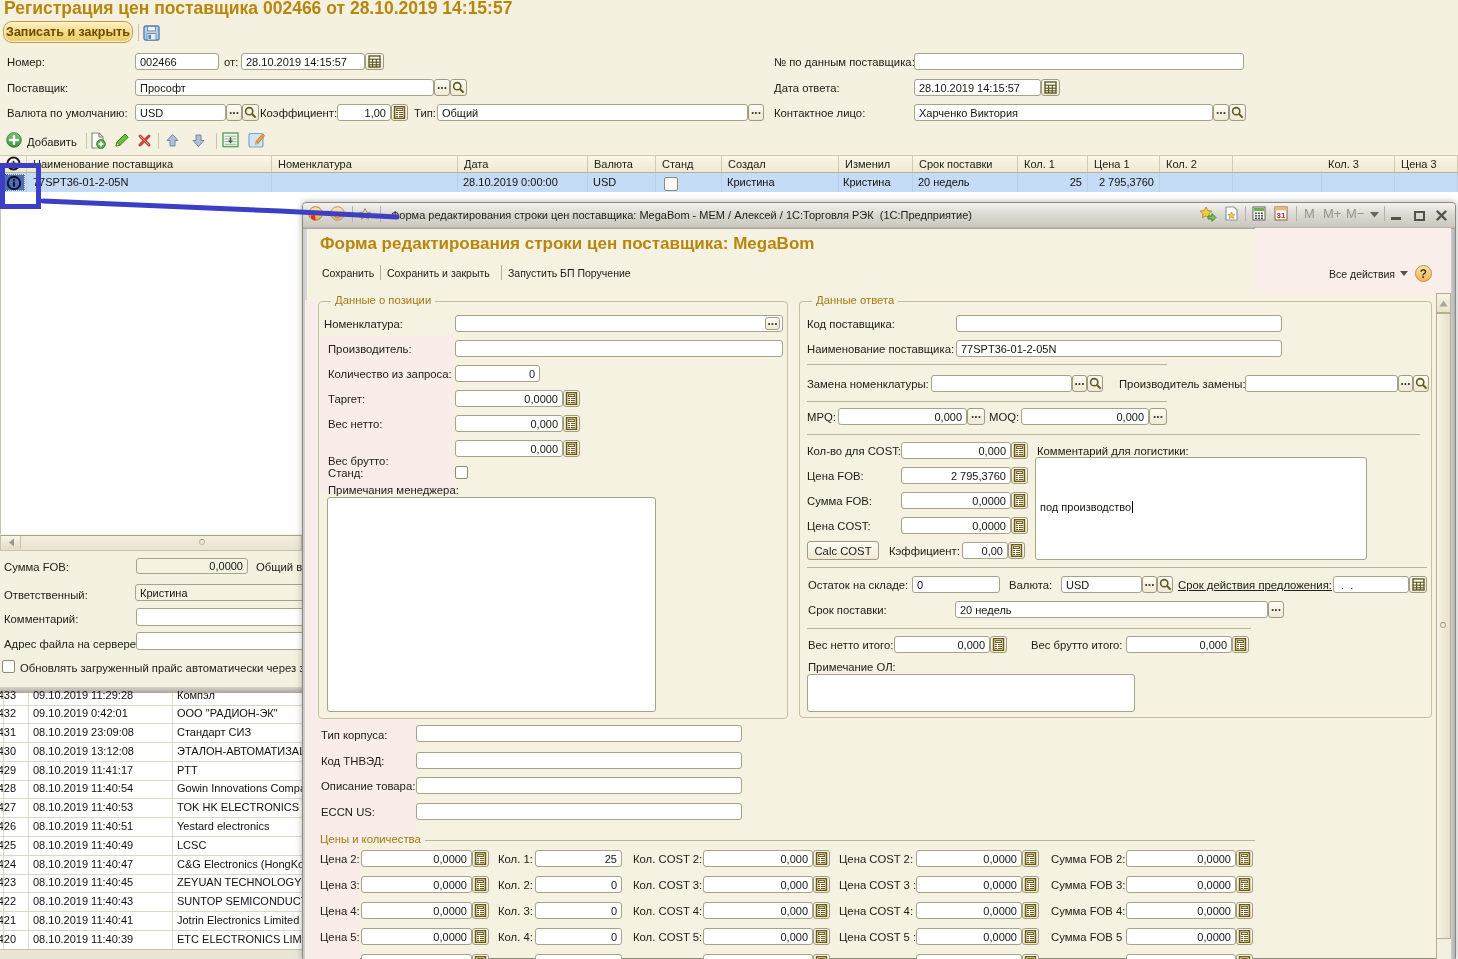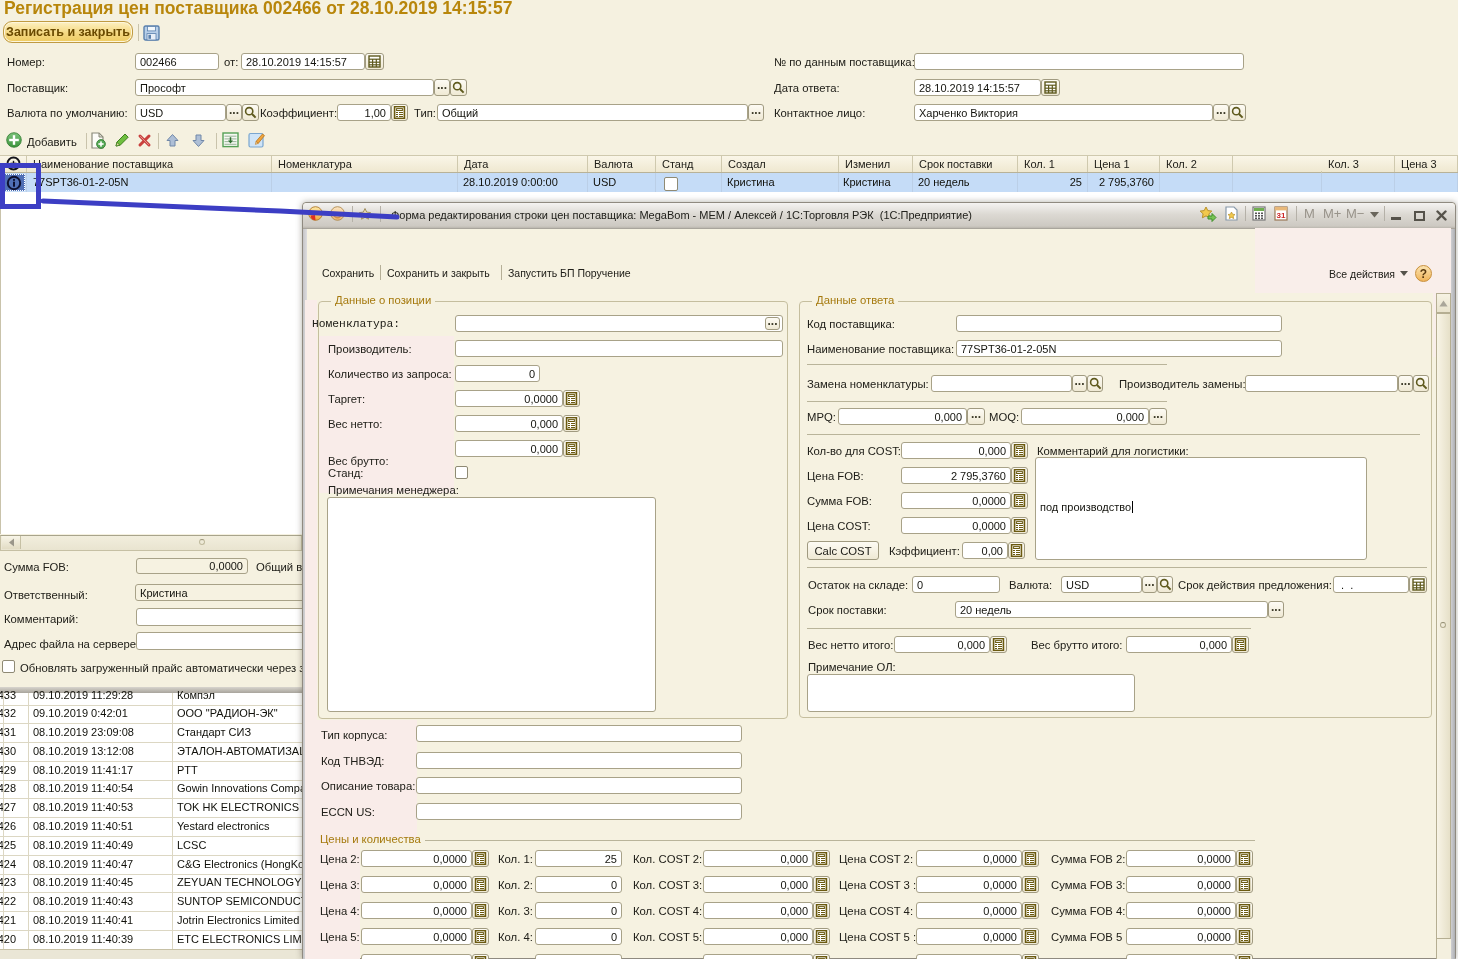--- a/index.html
+++ b/index.html
@@ -422,35 +422,36 @@
           <line x1="9.5" y1="1.5" x2="1.5" y2="9.5"></line>
         </g>
       </svg>
     </div>
 <div class="ab" style="left:305px;top:300px;width:12px;height:570px;background:#f9ece9"></div>
 <div class="ab" style="left:318px;top:336px;width:136px;height:157px;background:#f9ece9"></div>
 <div class="ab" style="left:1255px;top:228px;width:196px;height:65px;background:#f9eeea"></div>
 <div class="ab" style="left:1433px;top:293px;width:4px;height:64px;background:#f9eeea"></div>
 <div class="ab" style="left:305px;top:720px;width:112px;height:118px;background:#f9ece9"></div>
 <div class="ab" style="left:305px;top:838px;width:55px;height:121px;background:#f9ece9"></div>
+<div class="ab" style="left:320px;top:234px;font-size:17px;font-weight:bold;color:#b8860b;white-space:nowrap">Форма редактирования строки цен поставщика: MegaBom</div>
 <div class="lb" style="left:322px;top:266px;font-size:10.5px">Сохранить</div>
 <div class="ab" style="left:380px;top:265px;width:1px;height:15px;background:#b5af97"></div>
 <div class="lb" style="left:387px;top:266px;font-size:10.5px">Сохранить и закрыть</div>
 <div class="ab" style="left:501px;top:265px;width:1px;height:15px;background:#b5af97"></div>
 <div class="lb" style="left:508px;top:266px;font-size:10.5px">Запустить БП Поручение</div>
 <div class="lb" style="left:1329px;top:267px;font-size:10.5px">Все действия</div>
 <div class="ab" style="left:1400px;top:271px">
       <svg width="8" height="5" viewBox="0 0 8 5">
         <path d="M0 0h8L4 5z" fill="#55524a"></path>
       </svg>
     </div>
 <div class="ab" style="left:1415px;top:265px;width:17px;height:17px;border-radius:50%;background:linear-gradient(#fbe3b0,#f0b45a);border:1px solid #c88f3a;box-sizing:border-box;display:flex;align-items:center;justify-content:center;font-size:12px;font-weight:bold;color:#5a3a10">?</div>
 <div class="gb" style="left:318px;top:301px;width:470px;height:418px"></div>
 <div class="gbl" style="left:331px;top:294px">Данные о позиции</div>
-<div class="lb" style="left:312px;top:317px;font-family:Liberation Mono, monospace;">Номенклатура:</div>
+<div class="lb" style="left:324px;top:317px;">Номенклатура:</div>
 <div class="fld " style="left:455px;top:315px;width:328px;height:17px;"></div>
 <div class="sbtn" style="left:765px;top:317px;width:15px;height:13px">
       <span class="dotsy">...</span>
     </div>
 <div class="lb" style="left:328px;top:342px;">Производитель:</div>
 <div class="fld " style="left:455px;top:340px;width:328px;height:17px;"></div>
 <div class="lb" style="left:328px;top:367px;">Количество из запроса:</div>
 <div class="fld num " style="left:455px;top:365px;width:85px;height:17px;">0</div>
 <div class="lb" style="left:328px;top:392px;">Таргет:</div>
 <div class="fld num " style="left:455px;top:390px;width:108px;height:17px;">0,0000</div>
@@ -660,21 +661,21 @@
 <div class="fld " style="left:1061px;top:576px;width:81px;height:17px;">USD</div>
 <div class="sbtn" style="left:1142px;top:576px;width:15px;height:17px;">
       <span class="dotsy">...</span>
     </div>
 <div class="sbtn" style="left:1157px;top:576px;width:16px;height:17px;">
       <svg width="13" height="13" viewBox="0 0 13 13">
         <circle cx="5.2" cy="5.2" r="3.6" fill="none" stroke="#5f5a1e" stroke-width="1.6"></circle>
         <line x1="8" y1="8" x2="11.6" y2="11.6" stroke="#5f5a1e" stroke-width="2"></line>
       </svg>
     </div>
-<div class="lb" style="left:1178px;top:578px;">Срок действия предложения:</div>
+<div class="lb" style="left:1178px;top:578px;text-decoration:underline;">Срок действия предложения:</div>
 <div class="fld " style="left:1333px;top:576px;width:76px;height:17px;">&nbsp;.&nbsp; .</div>
 <div class="sbtn" style="left:1409px;top:576px;width:18px;height:17px;">
       <svg width="13" height="13" viewBox="0 0 13 13">
         <rect x="1" y="1" width="11" height="11" fill="#fff" stroke="#5f5a1e" stroke-width="1.4"></rect>
         <line x1="1" y1="4.2" x2="12" y2="4.2" stroke="#5f5a1e" stroke-width="1.2"></line>
         <line x1="4.6" y1="4" x2="4.6" y2="12" stroke="#5f5a1e" stroke-width="1.2"></line>
         <line x1="8.3" y1="4" x2="8.3" y2="12" stroke="#5f5a1e" stroke-width="1.2"></line>
         <line x1="1" y1="7.2" x2="12" y2="7.2" stroke="#5f5a1e" stroke-width="1.2"></line>
         <line x1="1" y1="9.8" x2="12" y2="9.8" stroke="#5f5a1e" stroke-width="1.2"></line>
       </svg>

